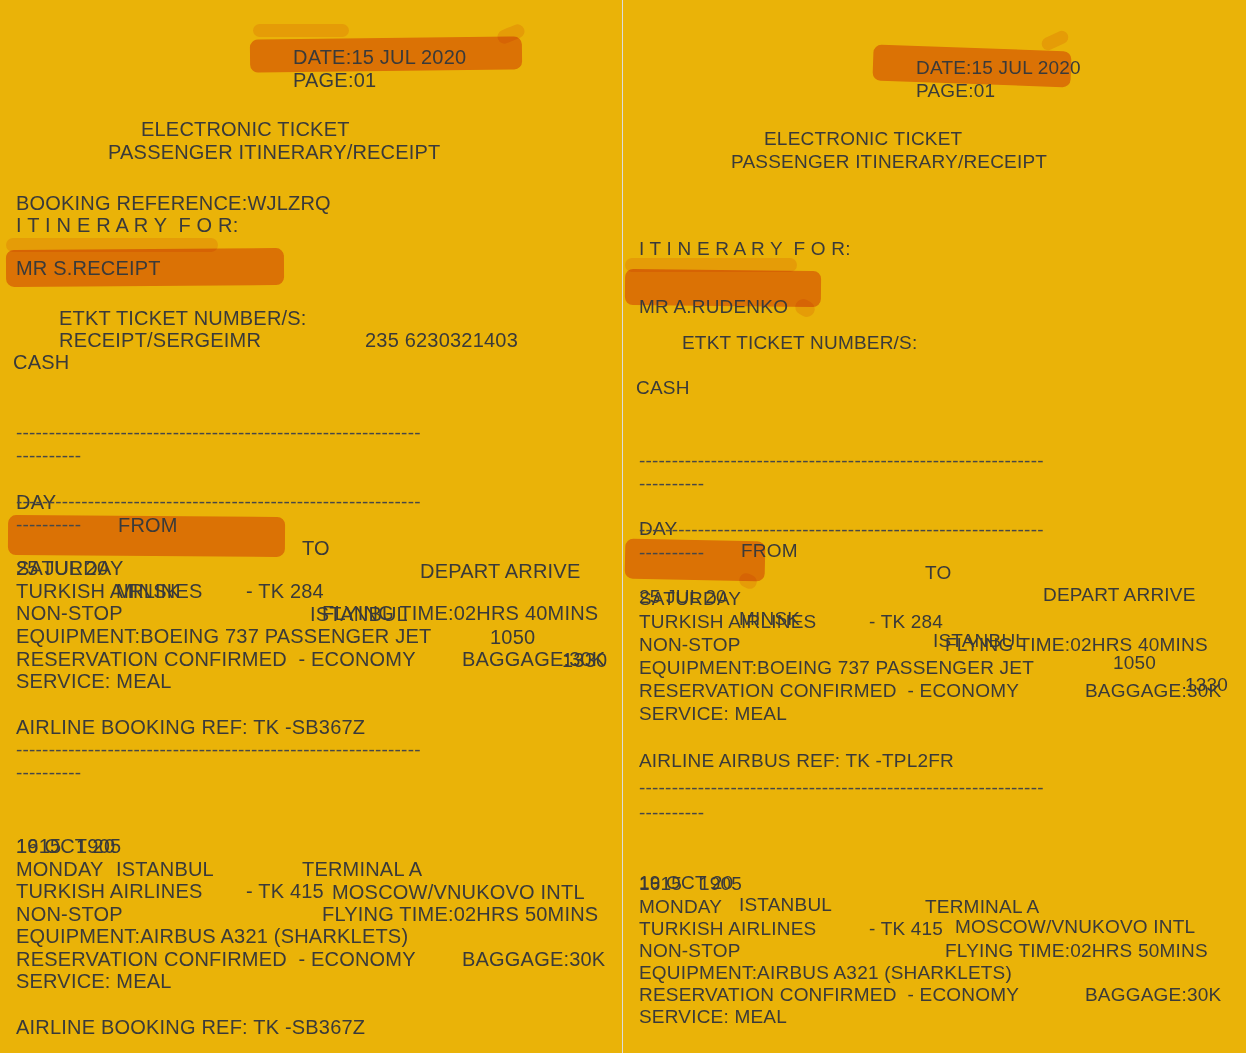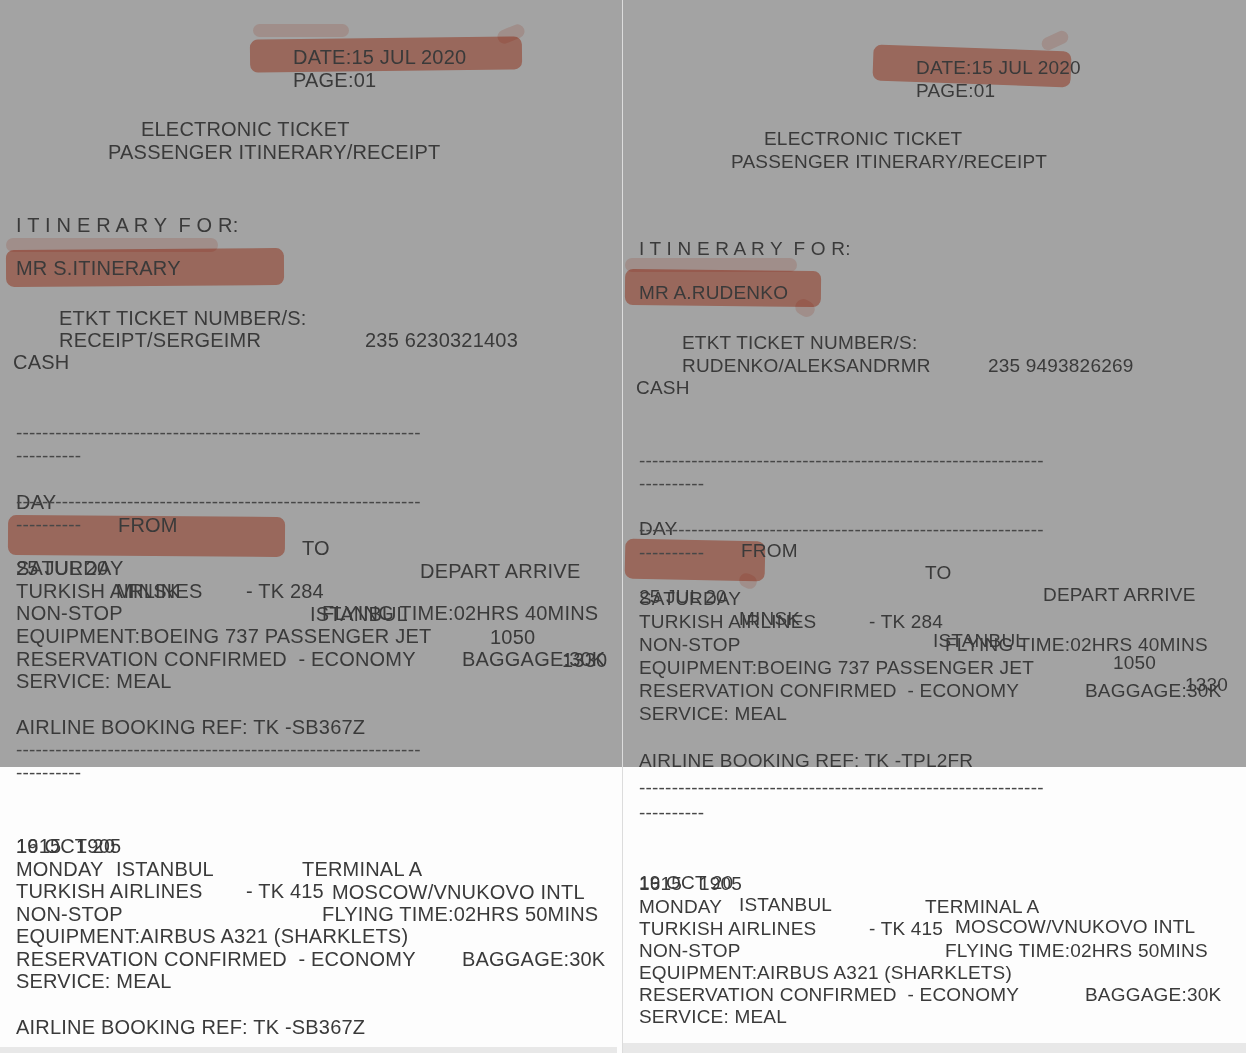--- a/index.html
+++ b/index.html
@@ -2,21 +2,21 @@
 <html><head>
 <meta charset="utf-8">
 <style>
   html,body{margin:0;padding:0;background:#fff;}
   #stage{
     position:relative;width:1246px;height:1053px;overflow:hidden;
     background:#fdfdfd;
     font-family:"Liberation Sans","DejaVu Sans",sans-serif;
     color:#3a3a3a;
   }
-  .ticket{position:absolute;top:0;height:767px;background:#a3a3a3;}
+  .ticket{position:absolute;top:0;height:1053px;background:#eab308;}
   #ticket-left{left:0;width:622px;font-size:20px;}
   #ticket-right{left:623px;width:623px;font-size:19px;}
   .row{position:absolute;left:0;right:0;height:24px;white-space:pre;}
   .row span{position:absolute;white-space:pre;letter-spacing:.2px;}
   .dash{letter-spacing:2.8px;color:#474747;font-size:19px;}
   
   .x13{left:13px}.x16{left:16px}.x59{left:59px}.x84{left:76px}
   .x108{left:108px}.x115{left:118px}.x133{left:116px}.x141{left:141px}
   .x246{left:246px}.x293{left:293px}.x302{left:302px}.x310{left:310px}
   .x322{left:322px}.x326{left:332px}.x365{left:365px}.x420{left:420px}
@@ -46,22 +46,23 @@
     <div class="hl faint" style="left: 497px; top: 27px; width: 28px; height: 14px; transform: rotate(-22deg); background: rgb(239, 162, 143);"></div>
     <div class="hl faint" style="left: 6px; top: 238px; width: 212px; height: 14px; background: rgb(239, 162, 143);"></div>
     <div class="hl" style="left: 6px; top: 249px; width: 278px; height: 37px; transform: rotate(-0.4deg); background: rgb(239, 162, 143);"></div>
     <div class="hl" style="left: 8px; top: 516px; width: 277px; height: 40px; transform: rotate(0.4deg); background: rgb(239, 162, 143);"></div>
 
     <div class="row" style="top:46px"><span class="x293">DATE:15 JUL 2020</span></div>
     <div class="row" style="top:69px"><span class="x293">PAGE:01</span></div>
     <div class="row" style="top:118px"><span class="x141">ELECTRONIC TICKET</span></div>
     <div class="row" style="top:141px"><span class="x108">PASSENGER ITINERARY/RECEIPT</span></div>
 
+    <div class="row" style="top:192px"><span class="x16">BOOKING REFERENCE:WJLZRQ</span></div>
     <div class="row" style="top:214px"><span class="x16">I T I N E R A R Y  F O R:</span></div>
-    <div class="row" style="top:257px"><span class="x16">MR S.ITINERARY</span></div>
+    <div class="row" style="top:257px"><span class="x16">MR S.RECEIPT</span></div>
     <div class="row" style="top:307px"><span class="x59">ETKT TICKET NUMBER/S:</span></div>
     <div class="row" style="top:329px"><span class="x59">RECEIPT/SERGEIMR</span><span class="x365">235 6230321403</span></div>
     <div class="row" style="top:351px"><span class="x13">CASH</span></div>
 
     <div class="row" style="top:422px"><span class="x16 dash">--------------------------------------------------------------</span></div>
     <div class="row" style="top:445px"><span class="x16 dash">----------</span></div>
     <div class="row" style="top:468px">
       <span class="x16">DAY</span>
       <span class="x115">FROM</span>
       <span class="x302">TO</span>
@@ -111,23 +112,22 @@
     <div class="hl faint" style="left: 172px; top: 300px; width: 20px; height: 16px; transform: rotate(28deg); background: rgb(239, 162, 143);"></div>
     <div class="hl" style="left: 2px; top: 540px; width: 140px; height: 40px; transform: rotate(1.2deg); background: rgb(239, 162, 143);"></div>
     <div class="hl faint" style="left: 116px; top: 574px; width: 18px; height: 14px; transform: rotate(25deg); background: rgb(239, 162, 143);"></div>
 
     <div class="row" style="top:57px"><span class="x293">DATE:15 JUL 2020</span></div>
     <div class="row" style="top:80px"><span class="x293">PAGE:01</span></div>
     <div class="row" style="top:128px"><span class="x141">ELECTRONIC TICKET</span></div>
     <div class="row" style="top:151px"><span class="x108">PASSENGER ITINERARY/RECEIPT</span></div>
 
     <div class="row" style="top:238px"><span class="x16">I T I N E R A R Y  F O R:</span></div>
-    <div class="row" style="top:282px"><span class="x16">MR A.RUDENKO</span></div>
+    <div class="row" style="top:296px"><span class="x16">MR A.RUDENKO</span></div>
     <div class="row" style="top:332px"><span class="x59">ETKT TICKET NUMBER/S:</span></div>
-    <div class="row" style="top:355px"><span class="x59">RUDENKO/ALEKSANDRMR</span><span class="x365">235 9493826269</span></div>
     <div class="row" style="top:377px"><span class="x13">CASH</span></div>
 
     <div class="row" style="top:450px"><span class="x16 dash">--------------------------------------------------------------</span></div>
     <div class="row" style="top:473px"><span class="x16 dash">----------</span></div>
     <div class="row" style="top:496px">
       <span class="x16">DAY</span>
       <span class="x115">FROM</span>
       <span class="x302">TO</span>
       <span class="x420">DEPART ARRIVE</span>
     </div>
@@ -140,21 +140,21 @@
       <span class="x310">ISTANBUL</span>
       <span class="x490">1050</span>
       <span class="x562">1330</span>
     </div>
     <div class="row" style="top:588px"><span class="x16">SATURDAY</span></div>
     <div class="row" style="top:611px"><span class="x16">TURKISH AIRLINES</span><span class="x246">- TK 284</span></div>
     <div class="row" style="top:634px"><span class="x16">NON-STOP</span><span class="x322">FLYING TIME:02HRS 40MINS</span></div>
     <div class="row" style="top:657px"><span class="x16">EQUIPMENT:BOEING 737 PASSENGER JET</span></div>
     <div class="row" style="top:680px"><span class="x16">RESERVATION CONFIRMED  - ECONOMY</span><span class="x462">BAGGAGE:30K</span></div>
     <div class="row" style="top:703px"><span class="x16">SERVICE: MEAL</span></div>
-    <div class="row" style="top:750px"><span class="x16">AIRLINE BOOKING REF: TK -TPL2FR</span></div>
+    <div class="row" style="top:750px"><span class="x16">AIRLINE AIRBUS REF: TK -TPL2FR</span></div>
     <div class="row" style="top:777px"><span class="x16 dash">--------------------------------------------------------------</span></div>
     <div class="row" style="top:802px"><span class="x16 dash">----------</span></div>
 
     <div class="row" style="top:850px">
       <span class="x16">19 OCT 20</span>
       <span class="x133">ISTANBUL</span>
       <span class="x326">MOSCOW/VNUKOVO INTL</span>
     </div>
     <div class="row" style="top:873px"><span class="x16">1615</span><span class="x84">1905</span></div>
     <div class="row" style="top:896px"><span class="x16">MONDAY</span><span class="x302">TERMINAL A</span></div>

